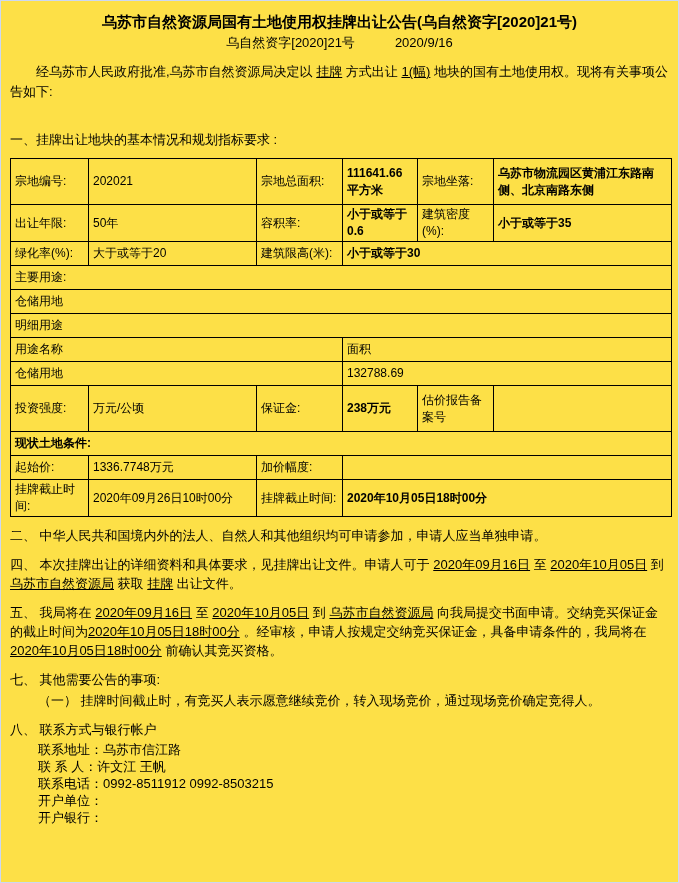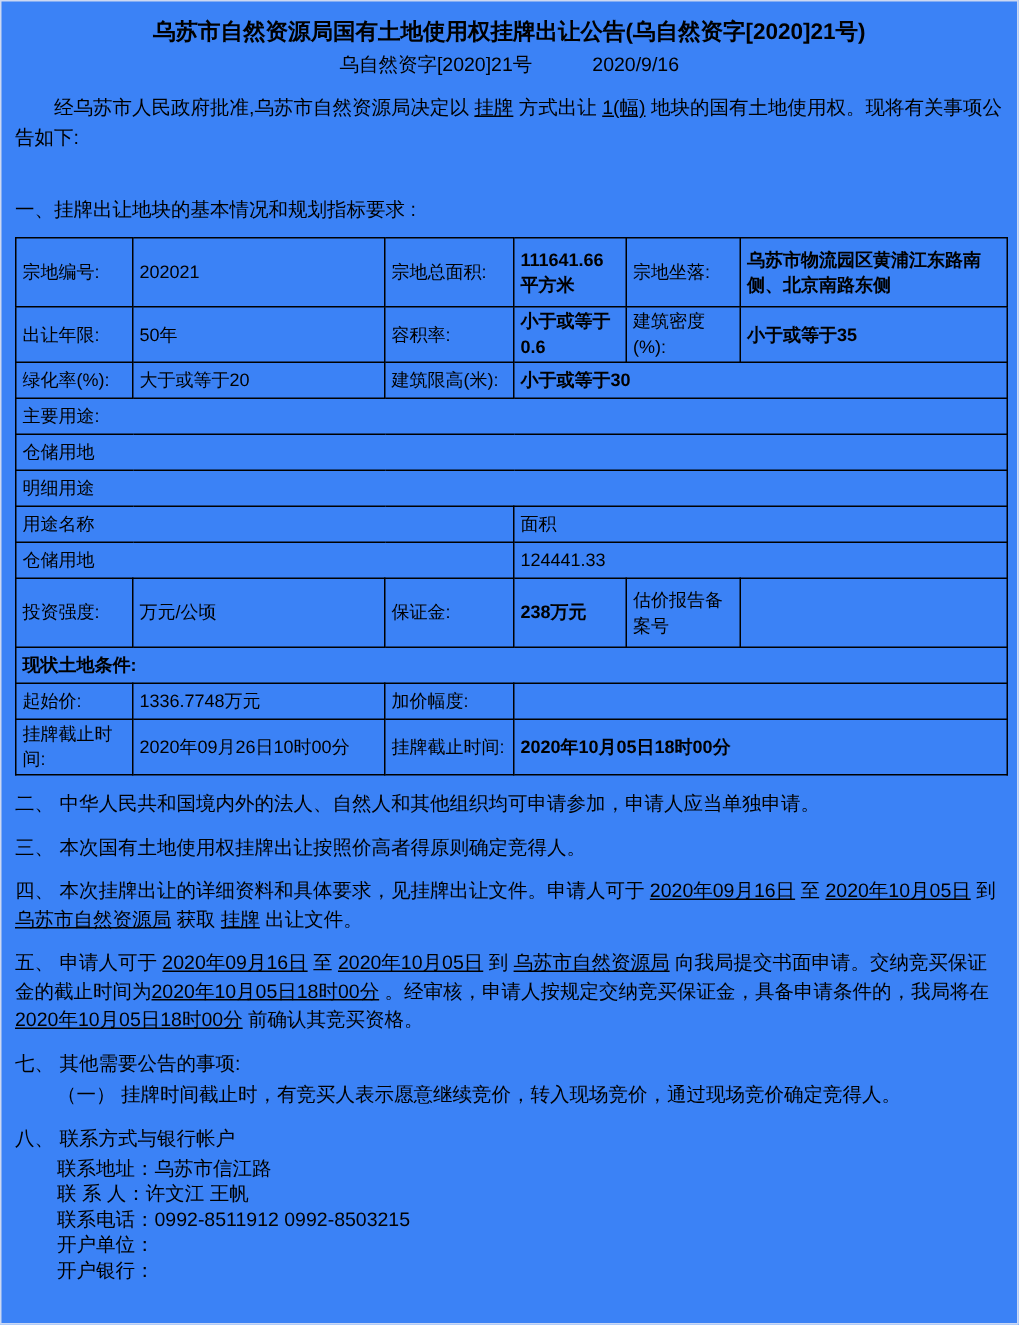--- a/index.html
+++ b/index.html
@@ -2,21 +2,21 @@
 <html><head>
 <meta charset="utf-8">
 <style>
   html,body { margin:0; padding:0; background:#fff; }
   .page {
     position:relative;
     box-sizing:border-box;
     width:679px;
     height:883px;
     border:1px solid #ccd8f2;
-    background:#3b82f6;
+    background:#fde047;
     color:#000000;
     font-family:"Liberation Sans", sans-serif;
     font-size:13px;
     overflow:hidden;
     padding:0 9px;
   }
   .title {
     margin:12px 0 0 0;
     text-align:center;
     font-size:15px;
@@ -118,21 +118,21 @@
     </tr>
     <tr>
       <td colspan="6">明细用途</td>
     </tr>
     <tr>
       <td colspan="3">用途名称</td>
       <td colspan="3">面积</td>
     </tr>
     <tr>
       <td colspan="3">仓储用地</td>
-      <td colspan="3">124441.33</td>
+      <td colspan="3">132788.69</td>
     </tr>
     <tr class="tall">
       <td>投资强度:</td>
       <td>万元/公顷</td>
       <td>保证金:</td>
       <td class="ind">238万元</td>
       <td>估价报告备案号</td>
       <td></td>
     </tr>
     <tr>
@@ -148,25 +148,24 @@
       <td>挂牌截止时间:</td>
       <td>2020年09月26日10时00分</td>
       <td>挂牌截止时间:</td>
       <td class="ind" colspan="3">2020年10月05日18时00分</td>
     </tr>
   </tbody>
     </table>
 
   <p class="section first-after-table">二、 中华人民共和国境内外的法人、自然人和其他组织均可申请参加，申请人应当单独申请。</p>
 
-  <p class="section">三、 本次国有土地使用权挂牌出让按照价高者得原则确定竞得人。</p>
 
   <p class="section"><span>四、 本次挂牌出让的详细资料和具体要求，见挂牌出让文件。申请人可于 </span><span class="u">2020年09月16日</span><span> 至 </span><span class="u">2020年10月05日</span><span> 到 </span><span class="u">乌苏市自然资源局</span><span> 获取 </span><span class="u">挂牌</span><span> 出让文件。</span></p>
 
-  <p class="section"><span>五、 申请人可于 </span><span class="u">2020年09月16日</span><span> 至 </span><span class="u">2020年10月05日</span><span> 到 </span><span class="u">乌苏市自然资源局</span><span> 向我局提交书面申请。交纳竞买保证金的截止时间为</span><span class="u">2020年10月05日18时00分</span><span> 。经审核，申请人按规定交纳竞买保证金，具备申请条件的，我局将在 </span><span class="u">2020年10月05日18时00分</span><span> 前确认其竞买资格。</span></p>
+  <p class="section"><span>五、 我局将在 </span><span class="u">2020年09月16日</span><span> 至 </span><span class="u">2020年10月05日</span><span> 到 </span><span class="u">乌苏市自然资源局</span><span> 向我局提交书面申请。交纳竞买保证金的截止时间为</span><span class="u">2020年10月05日18时00分</span><span> 。经审核，申请人按规定交纳竞买保证金，具备申请条件的，我局将在 </span><span class="u">2020年10月05日18时00分</span><span> 前确认其竞买资格。</span></p>
 
 
   <p class="section">七、 其他需要公告的事项:</p>
   <p class="sub-line">（一） 挂牌时间截止时，有竞买人表示愿意继续竞价，转入现场竞价，通过现场竞价确定竞得人。</p>
 
   <p class="section">八、 联系方式与银行帐户</p>
 
   <div class="contact-block">
     <div class="contact-line">联系地址：乌苏市信江路</div>
     <div class="contact-line">联 系 人：许文江 王帆</div>

